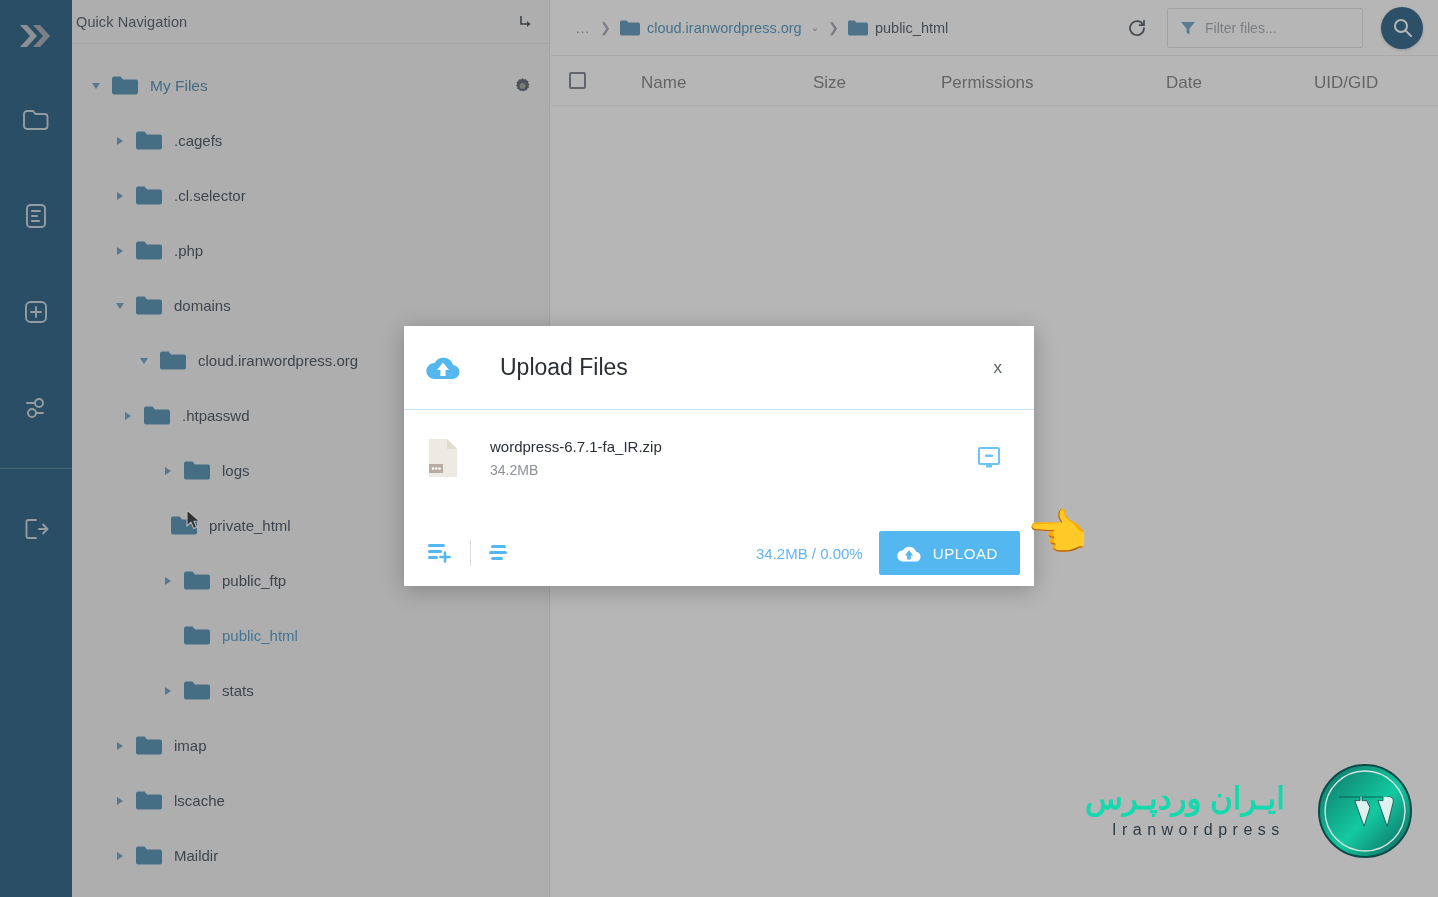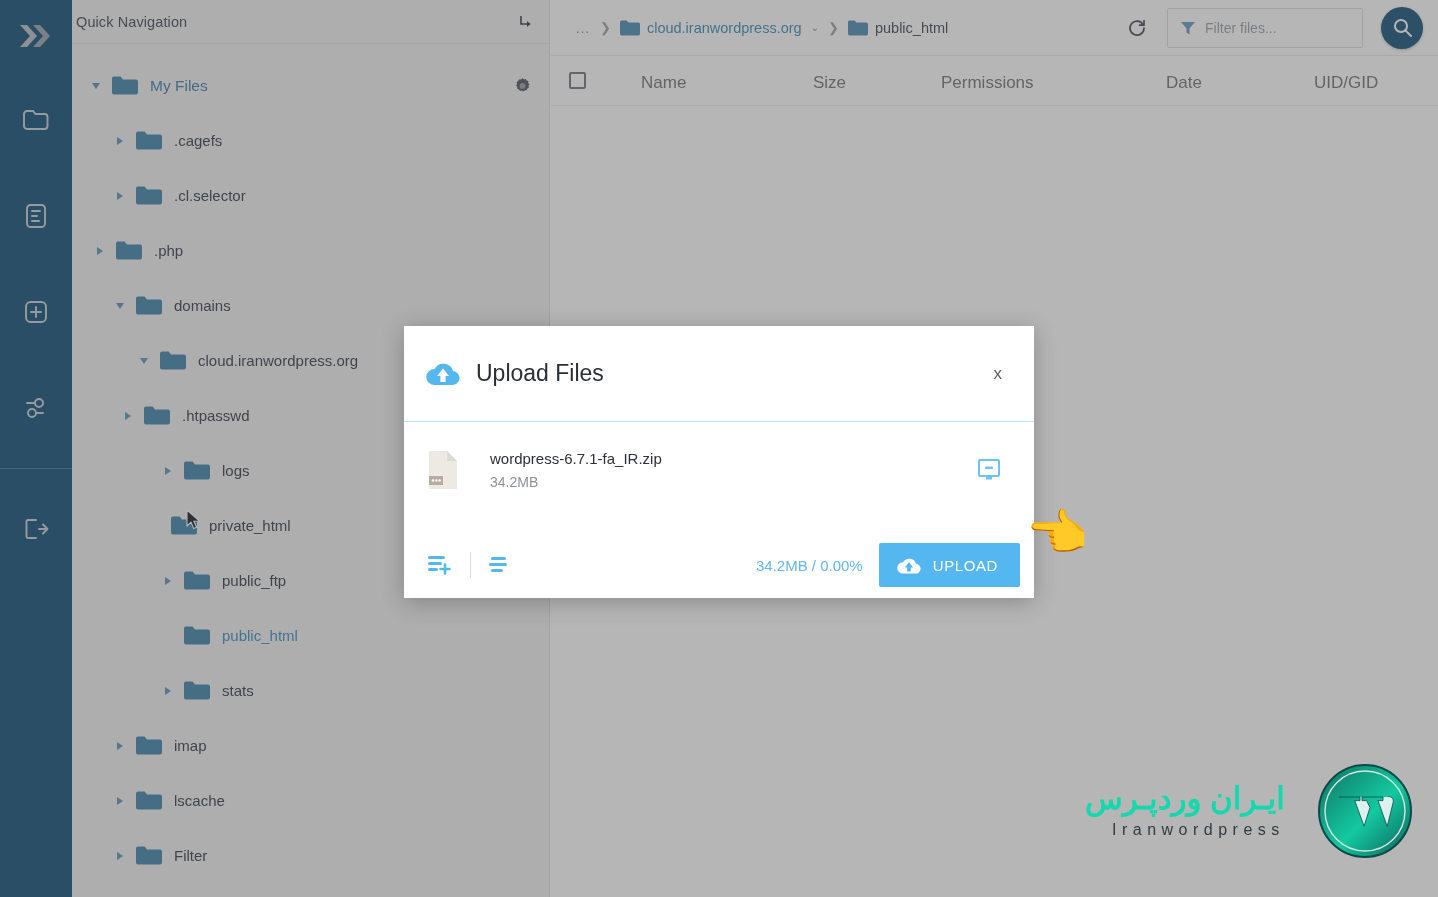--- a/index.html
+++ b/index.html
@@ -189,24 +189,25 @@
   
   .modal {
     position: absolute;
     left: 404px; top: 326px;
     width: 630px;
     background: #ffffff;
     z-index: 60;
     box-shadow: 0 4px 22px rgba(0,0,0,.24);
   }
   .modal-head {
-    height: 96px;
+    height: 84px;
     display: flex; align-items: center;
     padding: 0 24px 0 22px;
     border-bottom: 1px solid #bfe4fb;
+    gap: 24px;
   }
   .modal-title {
     font-size: 23px; color: #2a2f36; margin-left: 16px; flex: 1;
     font-weight: normal;
   }
   .modal-close {
     font-size: 17px; color: #5a6068; cursor: pointer;
     padding: 4px 8px; line-height: 1;
   }
   .modal-body { min-height: 110px; padding: 22px 24px 10px 24px; }
@@ -352,21 +353,21 @@
           <div class="tree-caret">
             <div class="caret-right"></div>
           </div>
           <div class="folder-ico">
             <svg width="26" height="21" viewBox="0 0 26 21">
               <path d="M0 3.4 A2 2 0 0 1 2 1.4 H8.6 L11 4.6 H24 A2 2 0 0 1 26 6.6 V17.6 A2 2 0 0 1 24 19.6 H2 A2 2 0 0 1 0 17.6 Z" fill="#3d84ab"></path>
             </svg>
           </div>
           <span class="tree-label">.cl.selector</span>
         </div>
-        <div class="tree-row" style="padding-left: 20px;">
+        <div class="tree-row" style="padding-left: 40px;">
           <div class="tree-caret">
             <div class="caret-right"></div>
           </div>
           <div class="folder-ico">
             <svg width="26" height="21" viewBox="0 0 26 21">
               <path d="M0 3.4 A2 2 0 0 1 2 1.4 H8.6 L11 4.6 H24 A2 2 0 0 1 26 6.6 V17.6 A2 2 0 0 1 24 19.6 H2 A2 2 0 0 1 0 17.6 Z" fill="#3d84ab"></path>
             </svg>
           </div>
           <span class="tree-label">.php</span>
         </div>
@@ -478,21 +479,21 @@
         </div>
         <div class="tree-row" style="padding-left: 40px;">
           <div class="tree-caret">
             <div class="caret-right"></div>
           </div>
           <div class="folder-ico">
             <svg width="26" height="21" viewBox="0 0 26 21">
               <path d="M0 3.4 A2 2 0 0 1 2 1.4 H8.6 L11 4.6 H24 A2 2 0 0 1 26 6.6 V17.6 A2 2 0 0 1 24 19.6 H2 A2 2 0 0 1 0 17.6 Z" fill="#3d84ab"></path>
             </svg>
           </div>
-          <span class="tree-label">Filter</span>
+          <span class="tree-label">Maildir</span>
         </div>
       </div>
   </div>
 
   <div class="main">
     <div class="crumbbar">
       <span class="crumb-dots">…</span>
       <span class="crumb-sep">❯</span>
 
       <div class="crumb">

